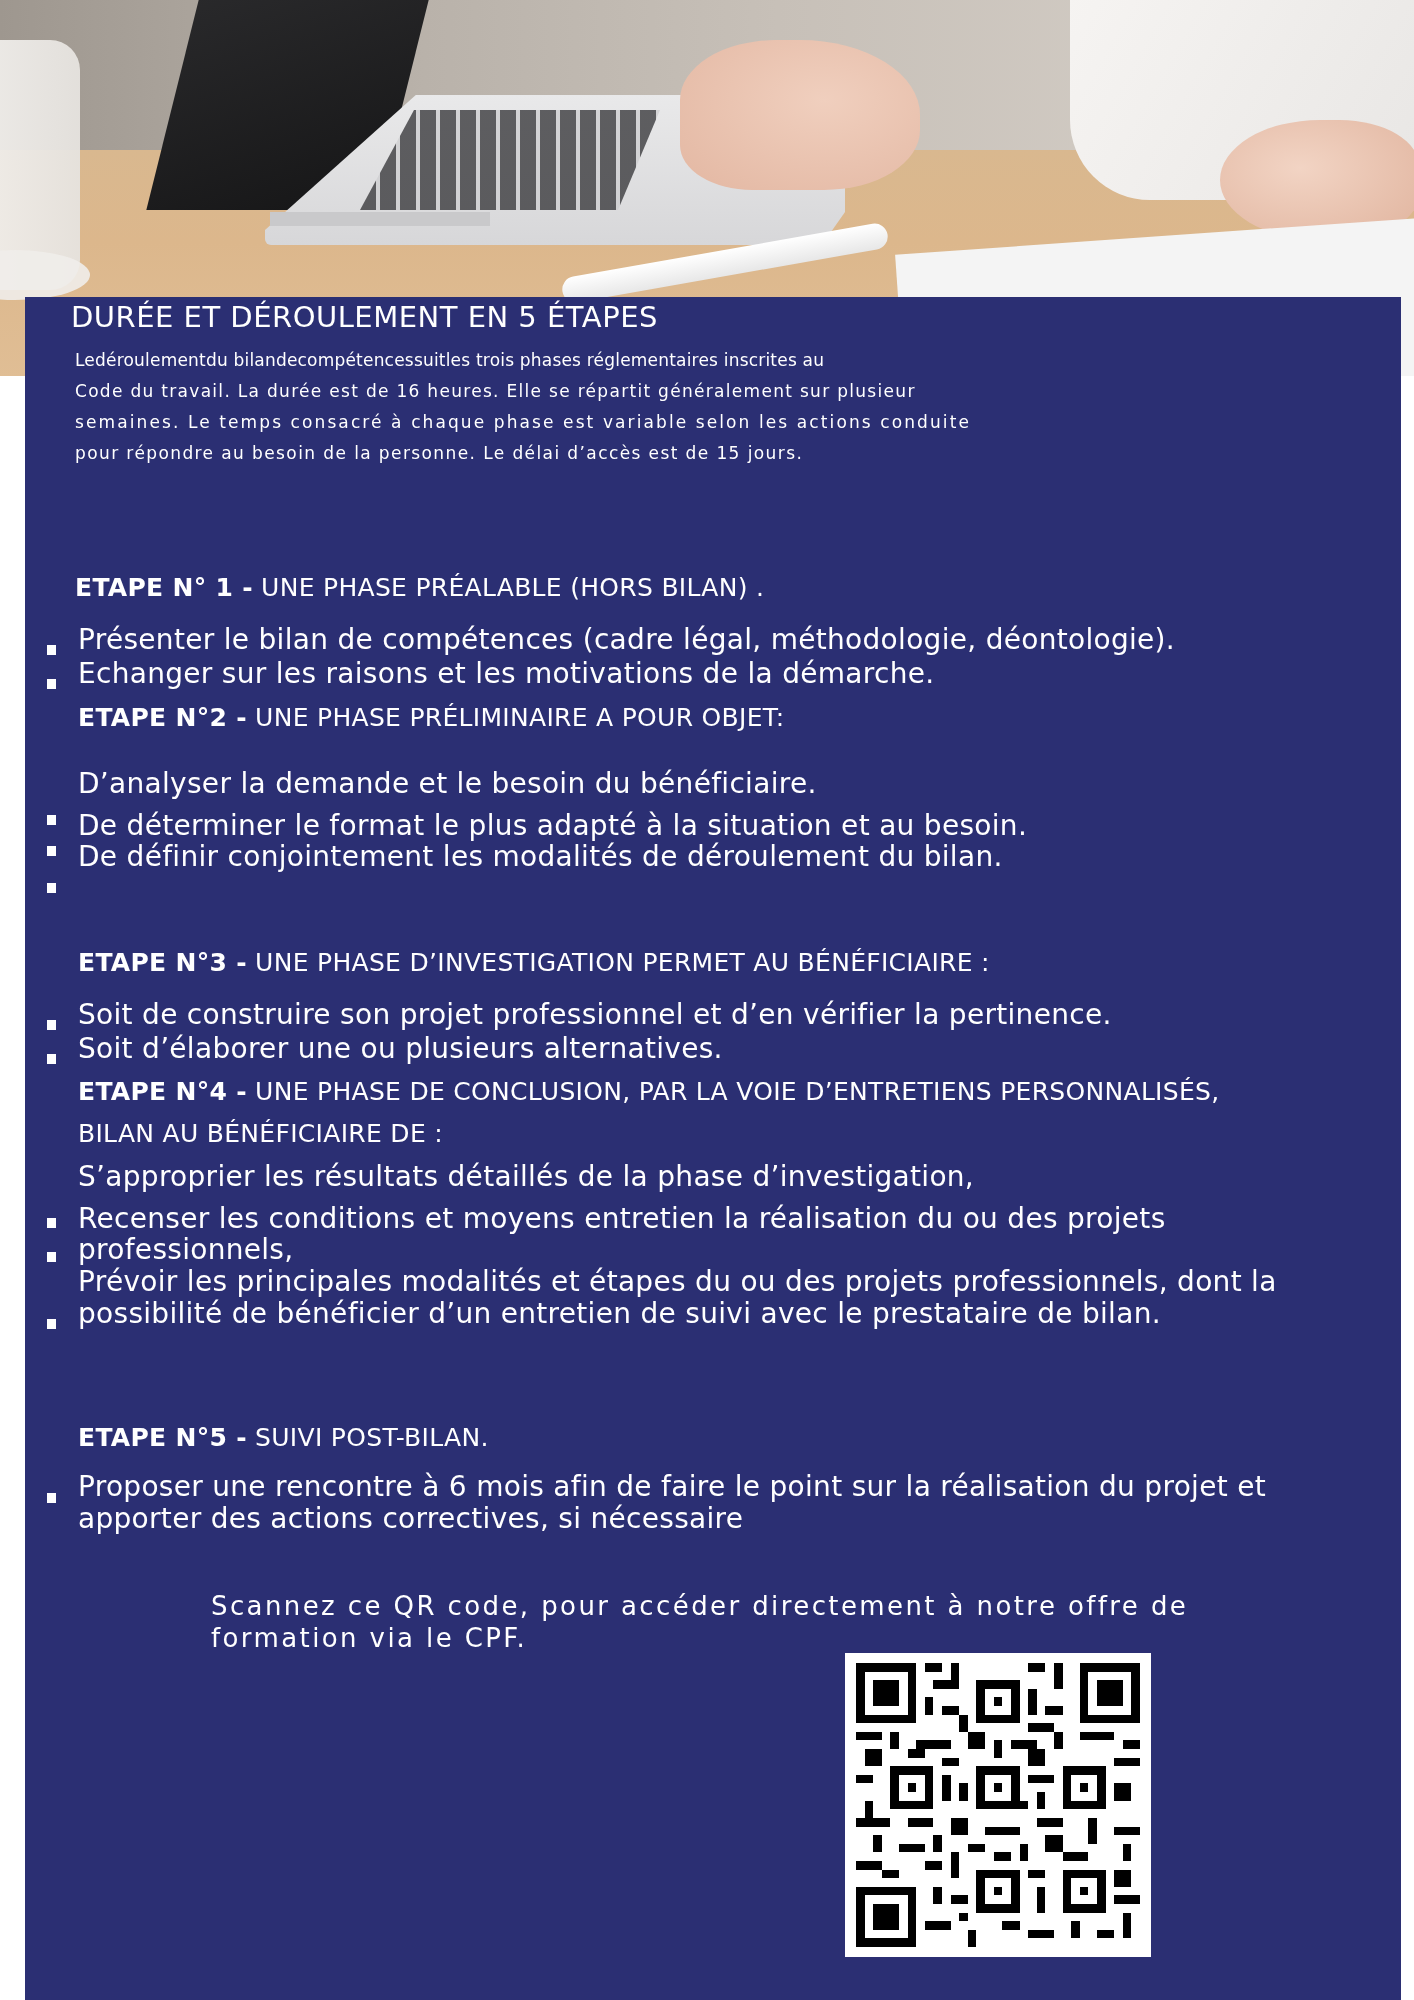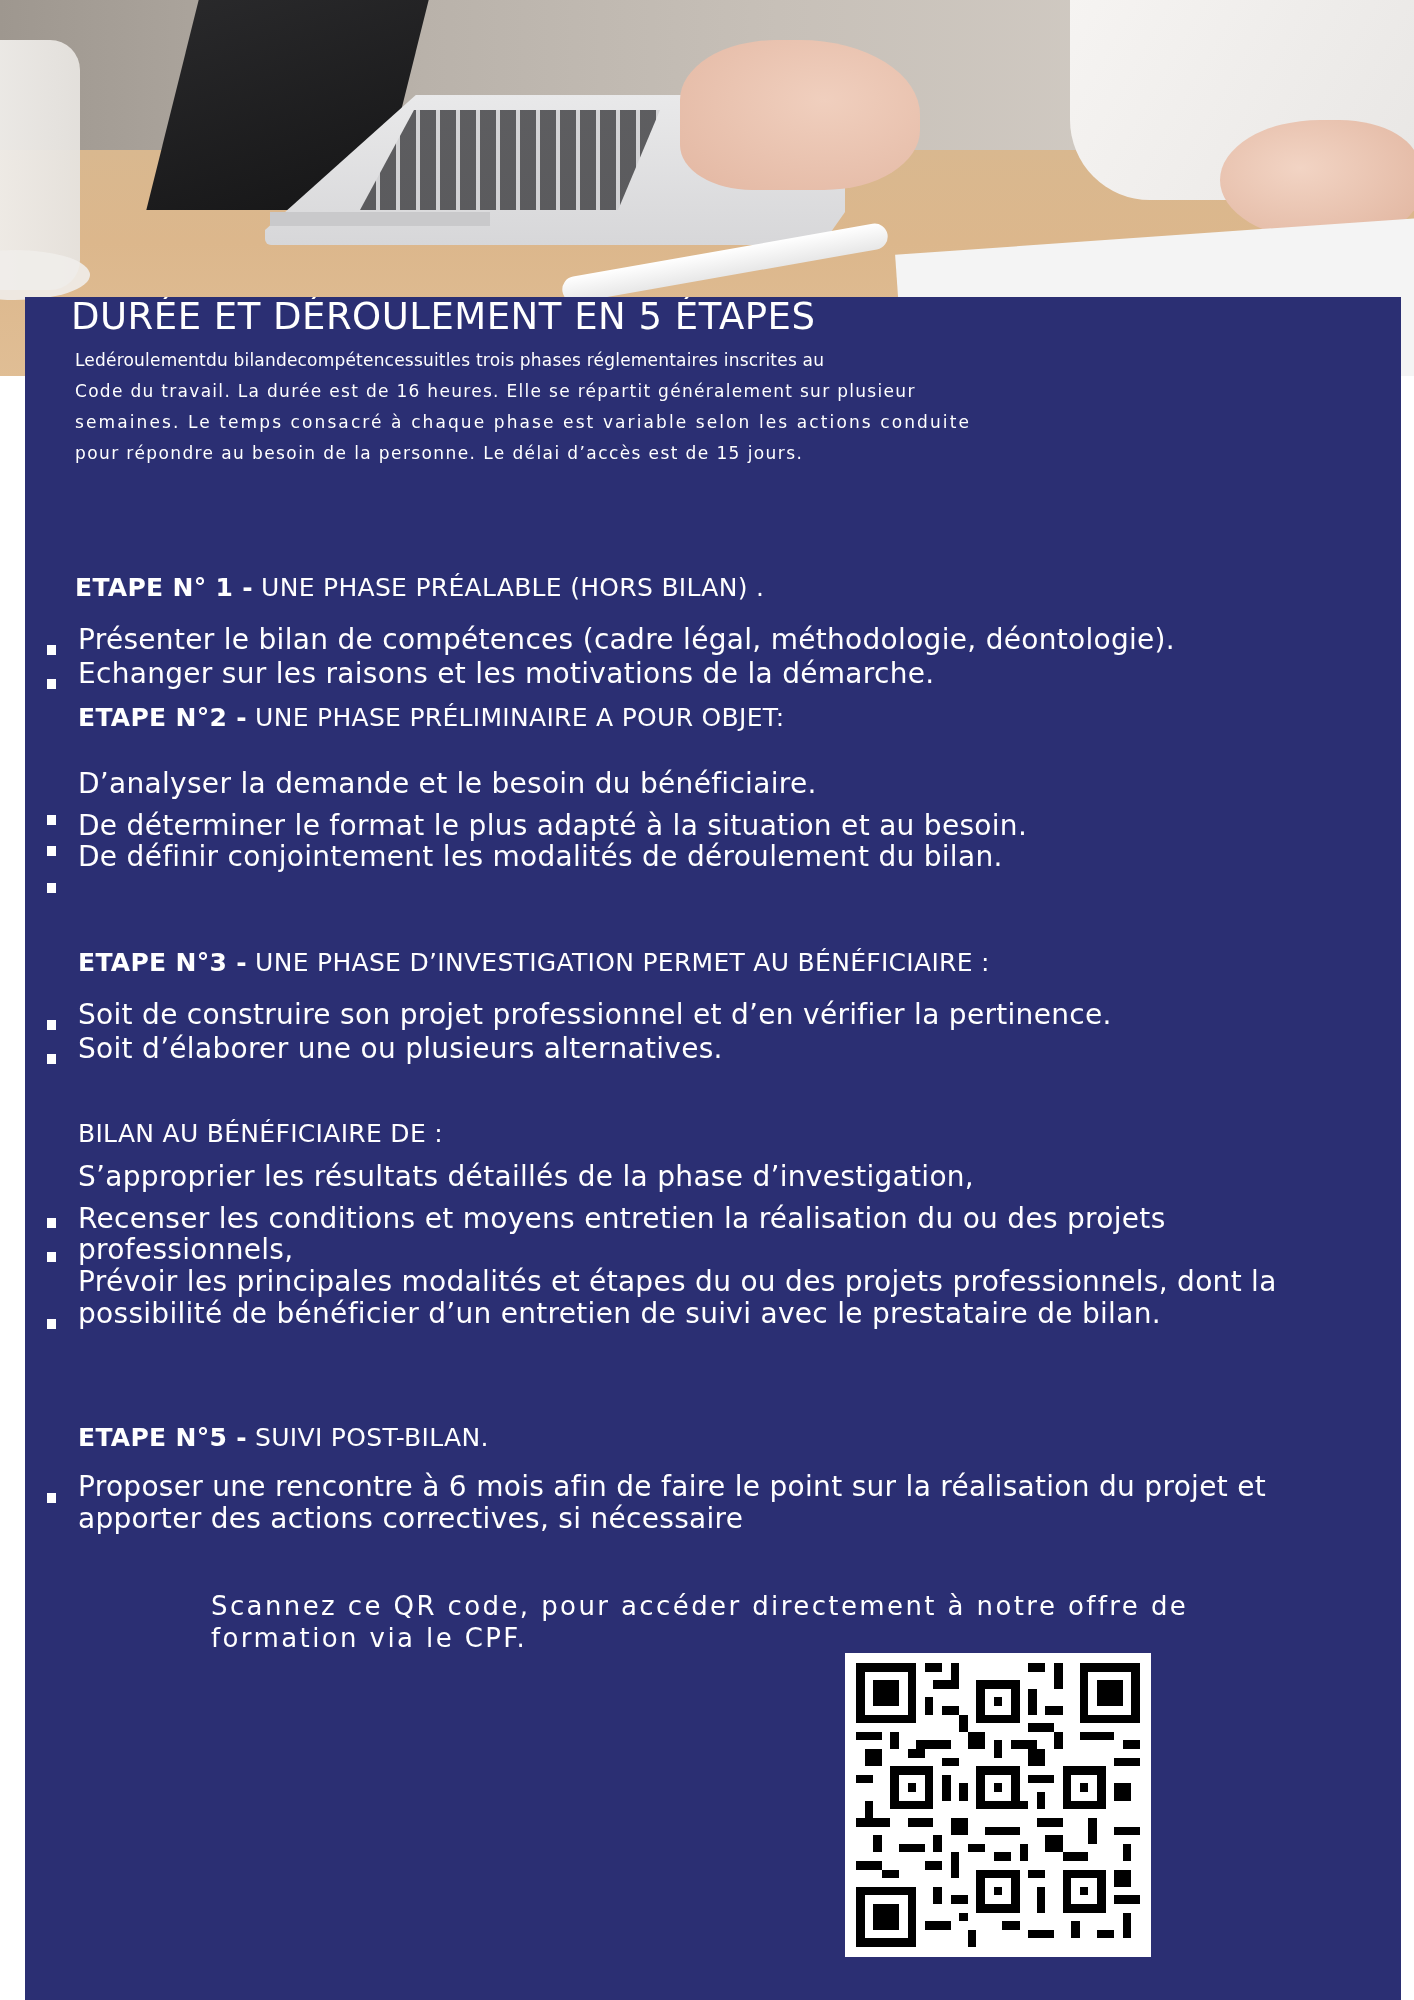--- a/index.html
+++ b/index.html
@@ -41,21 +41,21 @@
     .photo .paper { position: absolute; left: 900px; top: 235px; width: 560px; height: 160px;
       background: #f4f4f4; transform: rotate(-4deg); }
 
     
     .panel {
       position: absolute; left: 25px; top: 297px; width: 1376px; height: 1703px;
       background: #2b2f73; overflow: hidden;
     }
     .abs { position: absolute; white-space: nowrap; }
 
-    .title { left: 46px; top: 0px; font-size: 37px; letter-spacing: 0.5px; font-weight: normal; line-height: 40px; }
+    .title { left: 46px; top: 0px; font-size: 29px; letter-spacing: 0.5px; font-weight: normal; line-height: 40px; }
 
     .intro { left: 50px; top: 48px; font-size: 17px; line-height: 31px; width: 1330px; letter-spacing: 1.1px; }
     .intro div { white-space: nowrap; }
     .intro .l1 { letter-spacing: 0.2px; }
     .intro .l2 { letter-spacing: 1.3px; }
     .intro .l3 { letter-spacing: 2.1px; }
     .intro .l4 { letter-spacing: 1.4px; }
 
     .step { font-size: 25px; line-height: 30px; letter-spacing: 0.3px; }
     .step b { font-weight: bold; }
@@ -118,20 +118,23 @@
   <span class="bullet" style="left:22px; top:586px;"></span>
 
   <div class="abs step" style="left:53px; top:651px;">
     <b>ETAPE N°3 -</b><span> UNE PHASE D’INVESTIGATION PERMET AU BÉNÉFICIAIRE :</span>
   </div>
   <span class="bullet" style="left:22px; top:723px;"></span>
   <div class="abs item" style="left:53px; top:702px;">Soit de construire son projet professionnel et d’en vérifier la pertinence.</div>
   <span class="bullet" style="left:22px; top:757px;"></span>
   <div class="abs item" style="left:53px; top:736px;">Soit d’élaborer une ou plusieurs alternatives.</div>
 
+  <div class="abs step" style="left:53px; top:780px;">
+    <b>ETAPE N°4 -</b><span> UNE PHASE DE CONCLUSION, PAR LA VOIE D’ENTRETIENS PERSONNALISÉS,</span>
+  </div>
   <div class="abs step" style="left:53px; top:822px;">BILAN AU BÉNÉFICIAIRE DE :</div>
   <div class="abs item" style="left:53px; top:864px;">S’approprier les résultats détaillés de la phase d’investigation,</div>
   <span class="bullet" style="left:22px; top:921px;"></span>
   <div class="abs item" style="left:53px; top:906px;">Recenser les conditions et moyens entretien la réalisation du ou des projets</div>
   <span class="bullet" style="left:22px; top:955px;"></span>
   <div class="abs item" style="left:53px; top:937px;">professionnels,</div>
   <div class="abs item" style="left:53px; top:969px;">Prévoir les principales modalités et étapes du ou des projets professionnels, dont la</div>
   <span class="bullet" style="left:22px; top:1022px;"></span>
   <div class="abs item" style="left:53px; top:1001px;">possibilité de bénéficier d’un entretien de suivi avec le prestataire de bilan.</div>
 

